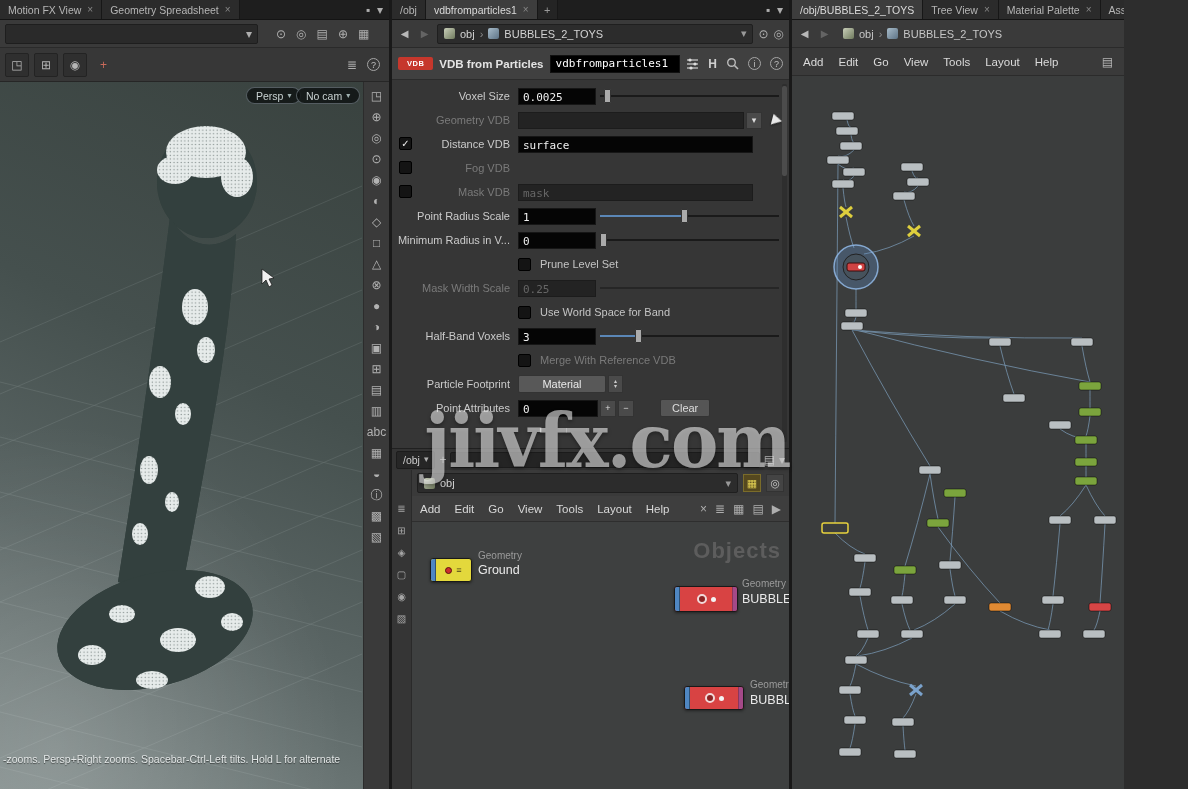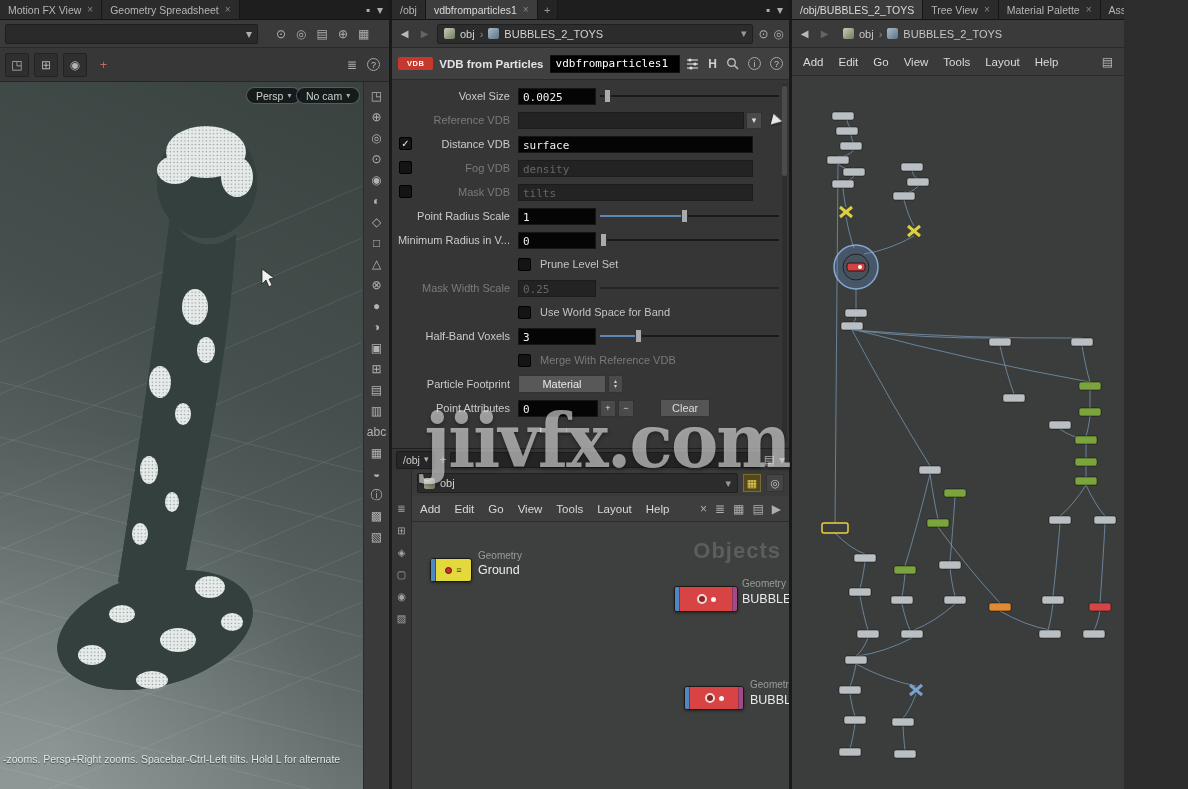--- a/index.html
+++ b/index.html
@@ -315,46 +315,43 @@
       <div class="prow">
         <span class="plabel">Voxel Size</span>
         <div class="vfield">
             <span>0.0025</span>
           </div>
         <div class="slider">
             <div class="handle" style="left:2%"></div>
           </div>
       </div>
       <div class="prow dim">
-        <span class="plabel">Reference VDB</span>
+        <span class="plabel">Geometry VDB</span>
         <div class="vfield dim" style="width:226px">
             <span></span>
           </div>
         <div class="sqbtn">▾</div>
         <div class="ptr"></div>
       </div>
       <div class="prow">
         <span class="pcheck">✓</span>
         <span class="plabel">Distance VDB</span>
         <div class="vfield longfield">
             <span>surface</span>
           </div>
       </div>
       <div class="prow dim">
         <span class="pcheck"></span>
         <span class="plabel">Fog VDB</span>
-        <div class="vfield dim longfield">
-            <span>density</span>
-          </div>
       </div>
       <div class="prow dim">
         <span class="pcheck"></span>
         <span class="plabel">Mask VDB</span>
         <div class="vfield dim longfield">
-            <span>tilts</span>
+            <span>mask</span>
           </div>
       </div>
       <div class="prow">
         <span class="plabel">Point Radius Scale</span>
         <div class="vfield">
             <span>1</span>
           </div>
         <div class="slider">
             <div class="fill" style="width:47%"></div>
             <div class="handle" style="left:calc(47% - 3px)"></div>

